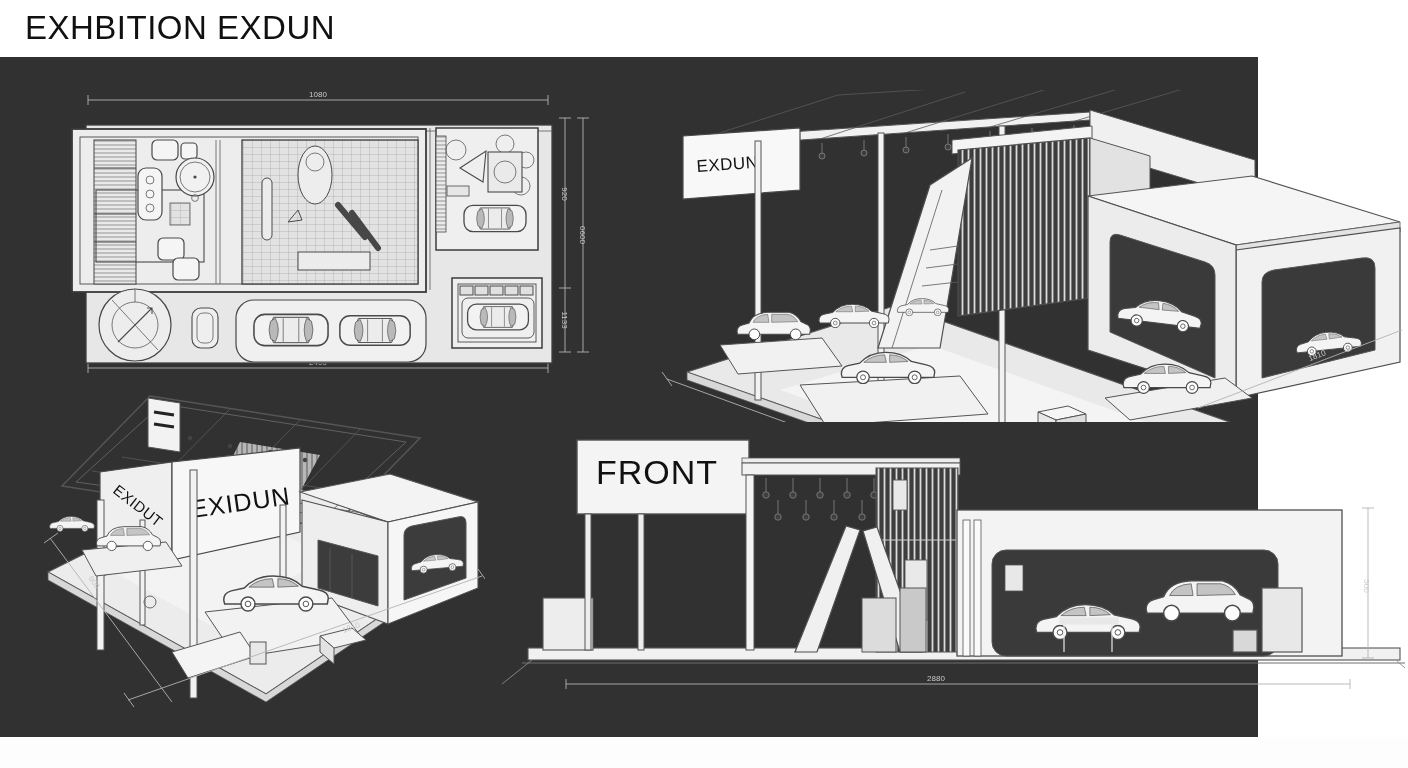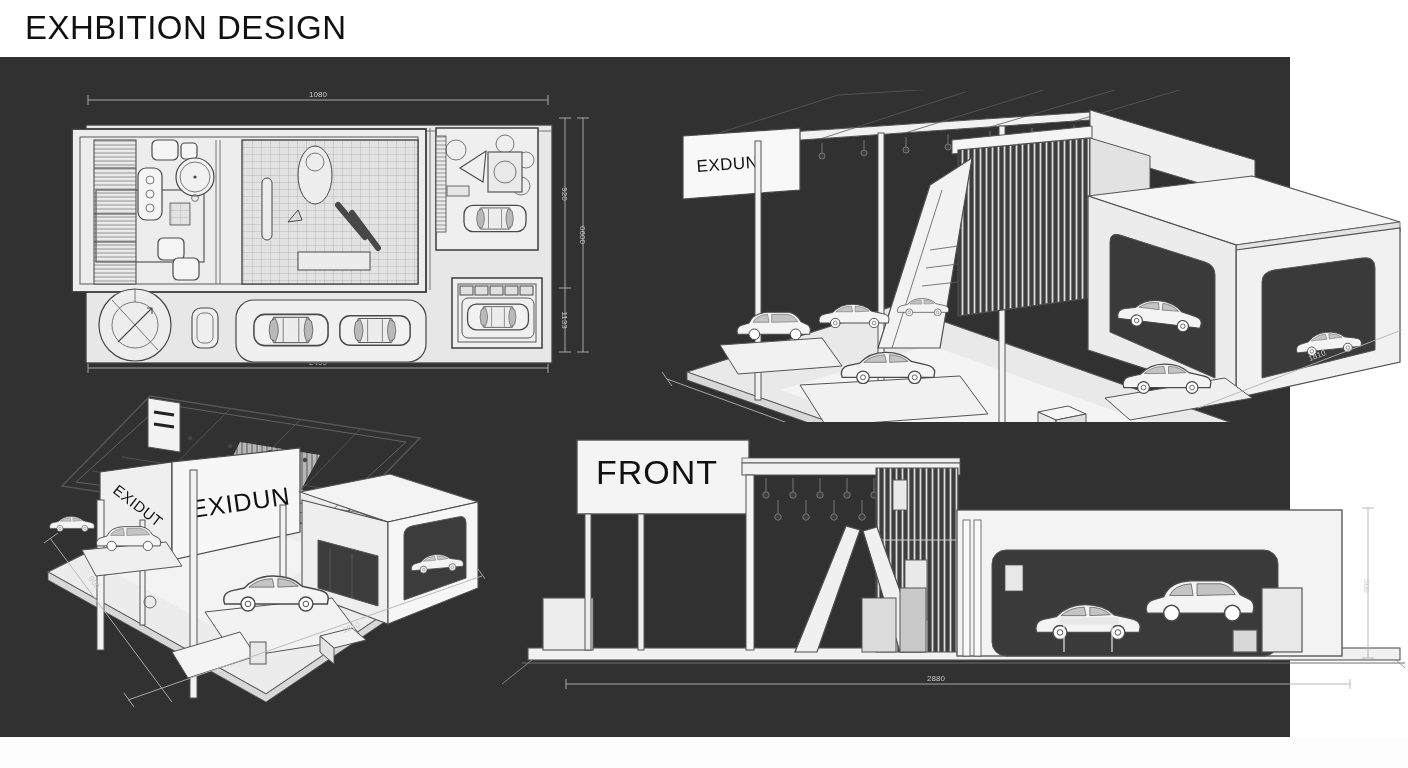--- a/index.html
+++ b/index.html
@@ -8,21 +8,21 @@
     background:#ffffff;font-family:"Liberation Sans",sans-serif;
   }
   .header{
     position:absolute;left:0;top:0;width:1408px;height:57px;background:#ffffff;
   }
   .page-title{
     position:absolute;left:25px;top:9px;font-size:33px;letter-spacing:.5px;
     color:#111;font-weight:500;font-family:"Liberation Sans",sans-serif;
   }
   .canvas{
-    position:absolute;left:0;top:57px;width:1258px;height:680px;background:#313131;padding-left:32px;
+    position:absolute;left:0;top:57px;width:1258px;height:680px;background:#313131;
   }
   .footer{
     position:absolute;left:0;top:737px;width:1408px;height:31px;background:#fdfdfd;
   }
   svg.view{position:absolute;display:block;}
   
   .ln{stroke:#474747;fill:none;}
   .lnT{stroke:#5a5a5a;fill:none;stroke-width:.8;}
   .fillW{fill:#f5f5f5;stroke:#4a4a4a;stroke-width:1.2;}
   .fillM{fill:#e0e0e0;stroke:#4a4a4a;stroke-width:1;}
@@ -72,21 +72,21 @@
       <path d="M6,40 Q6,32 14,30 L24,27 Q30,12 52,11 L84,11 Q96,14 102,25 L110,29 Q116,31 116,38 L115,44 L7,44 Z" fill="#f4f4f4" stroke="#4a4a4a" stroke-width="1.6"></path>
       <path d="M30,26 Q35,15 52,14 L54,26 Z" fill="#c4c4c4" stroke="#4a4a4a" stroke-width=".7"></path>
       <path d="M58,14 L82,14 Q92,16 97,25 L58,26 Z" fill="#c4c4c4" stroke="#4a4a4a" stroke-width=".7"></path>
       <circle cx="32" cy="44" r="8" fill="#fdfdfd" stroke="#4a4a4a" stroke-width="1.5"></circle>
       <circle cx="94" cy="44" r="8" fill="#fdfdfd" stroke="#4a4a4a" stroke-width="1.5"></circle>
     </symbol>
   </defs>
 </svg>
 
 <div class="header">
-  <div class="page-title">EXHBITION DESIGN</div>
+  <div class="page-title">EXHBITION EXDUN</div>
 </div>
 
 <div class="canvas">
 
   <svg class="view" style="left:55px;top:28px" width="545" height="300" viewBox="55 85 545 300">
 
     <g>
       <line class="dim" x1="88" y1="100" x2="548" y2="100"></line>
       <line class="dim" x1="88" y1="95" x2="88" y2="105"></line>
       <line class="dim" x1="548" y1="95" x2="548" y2="105"></line>

